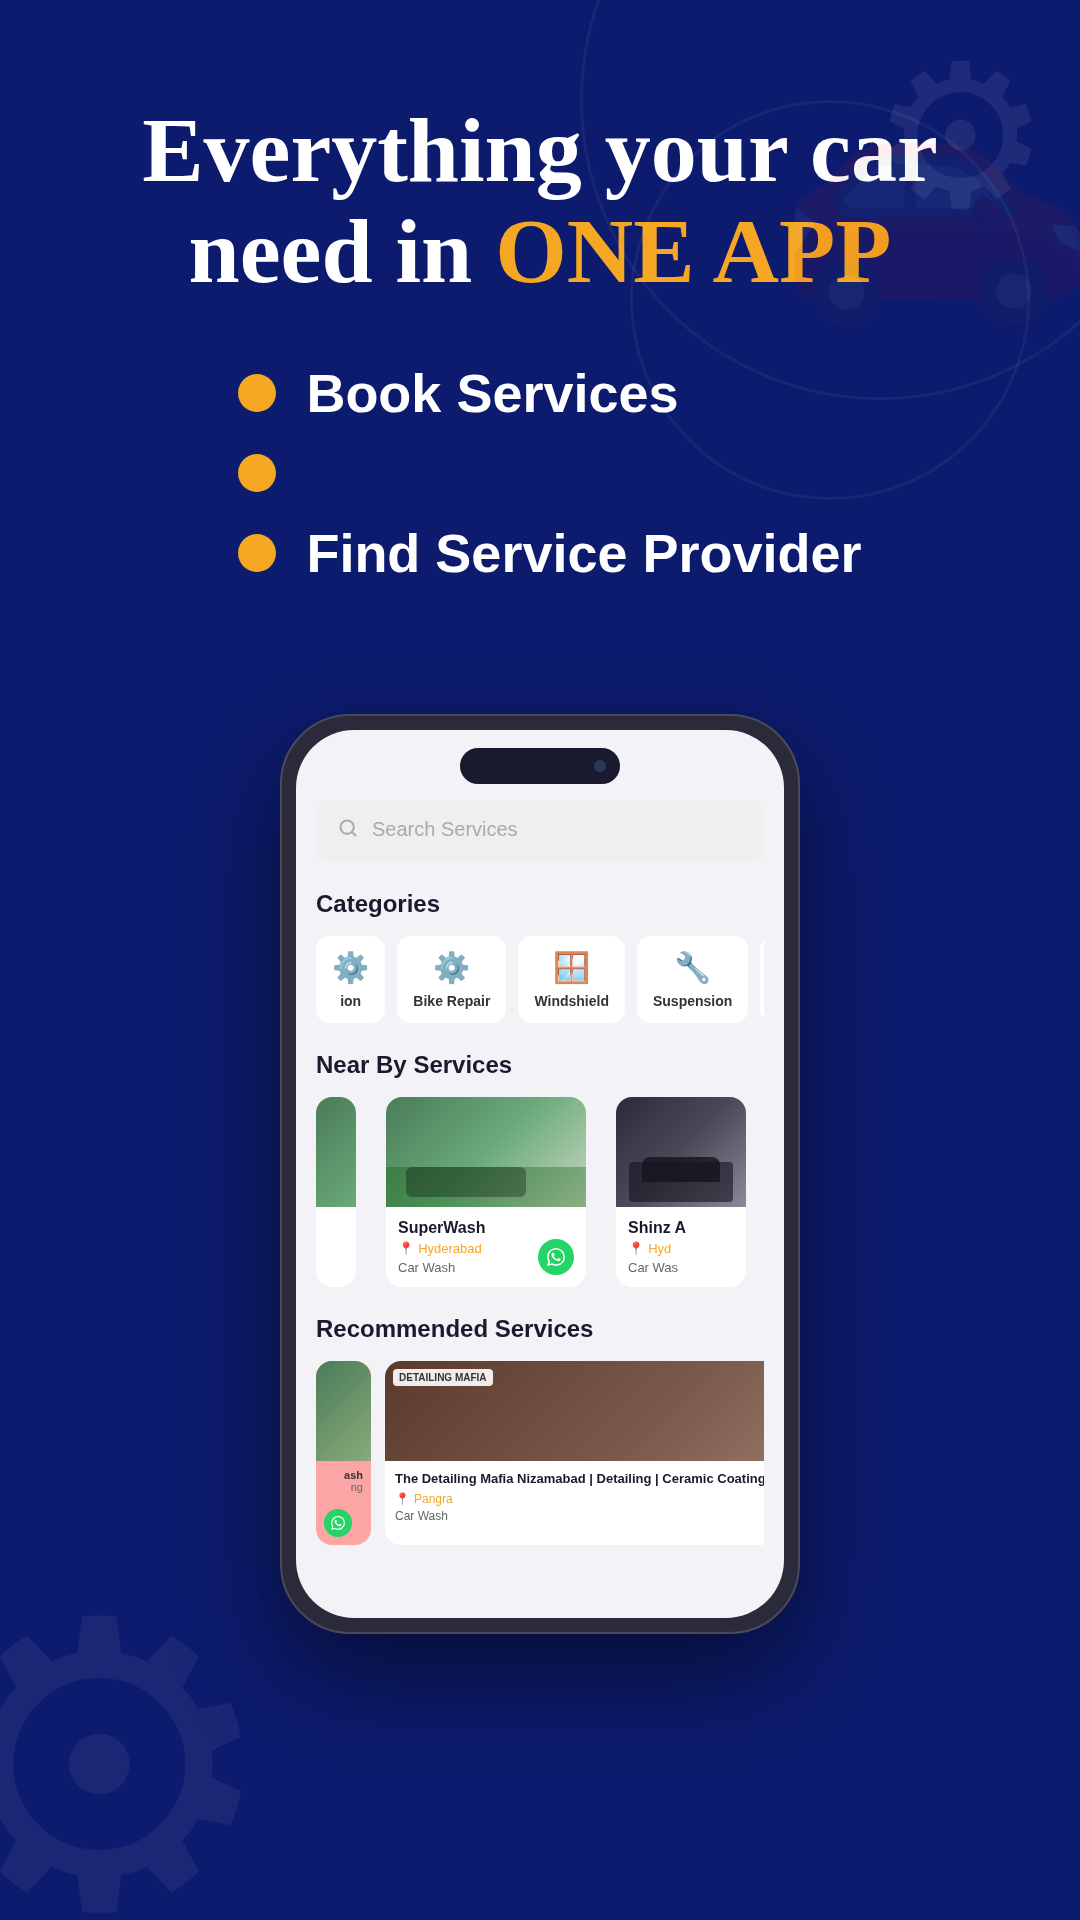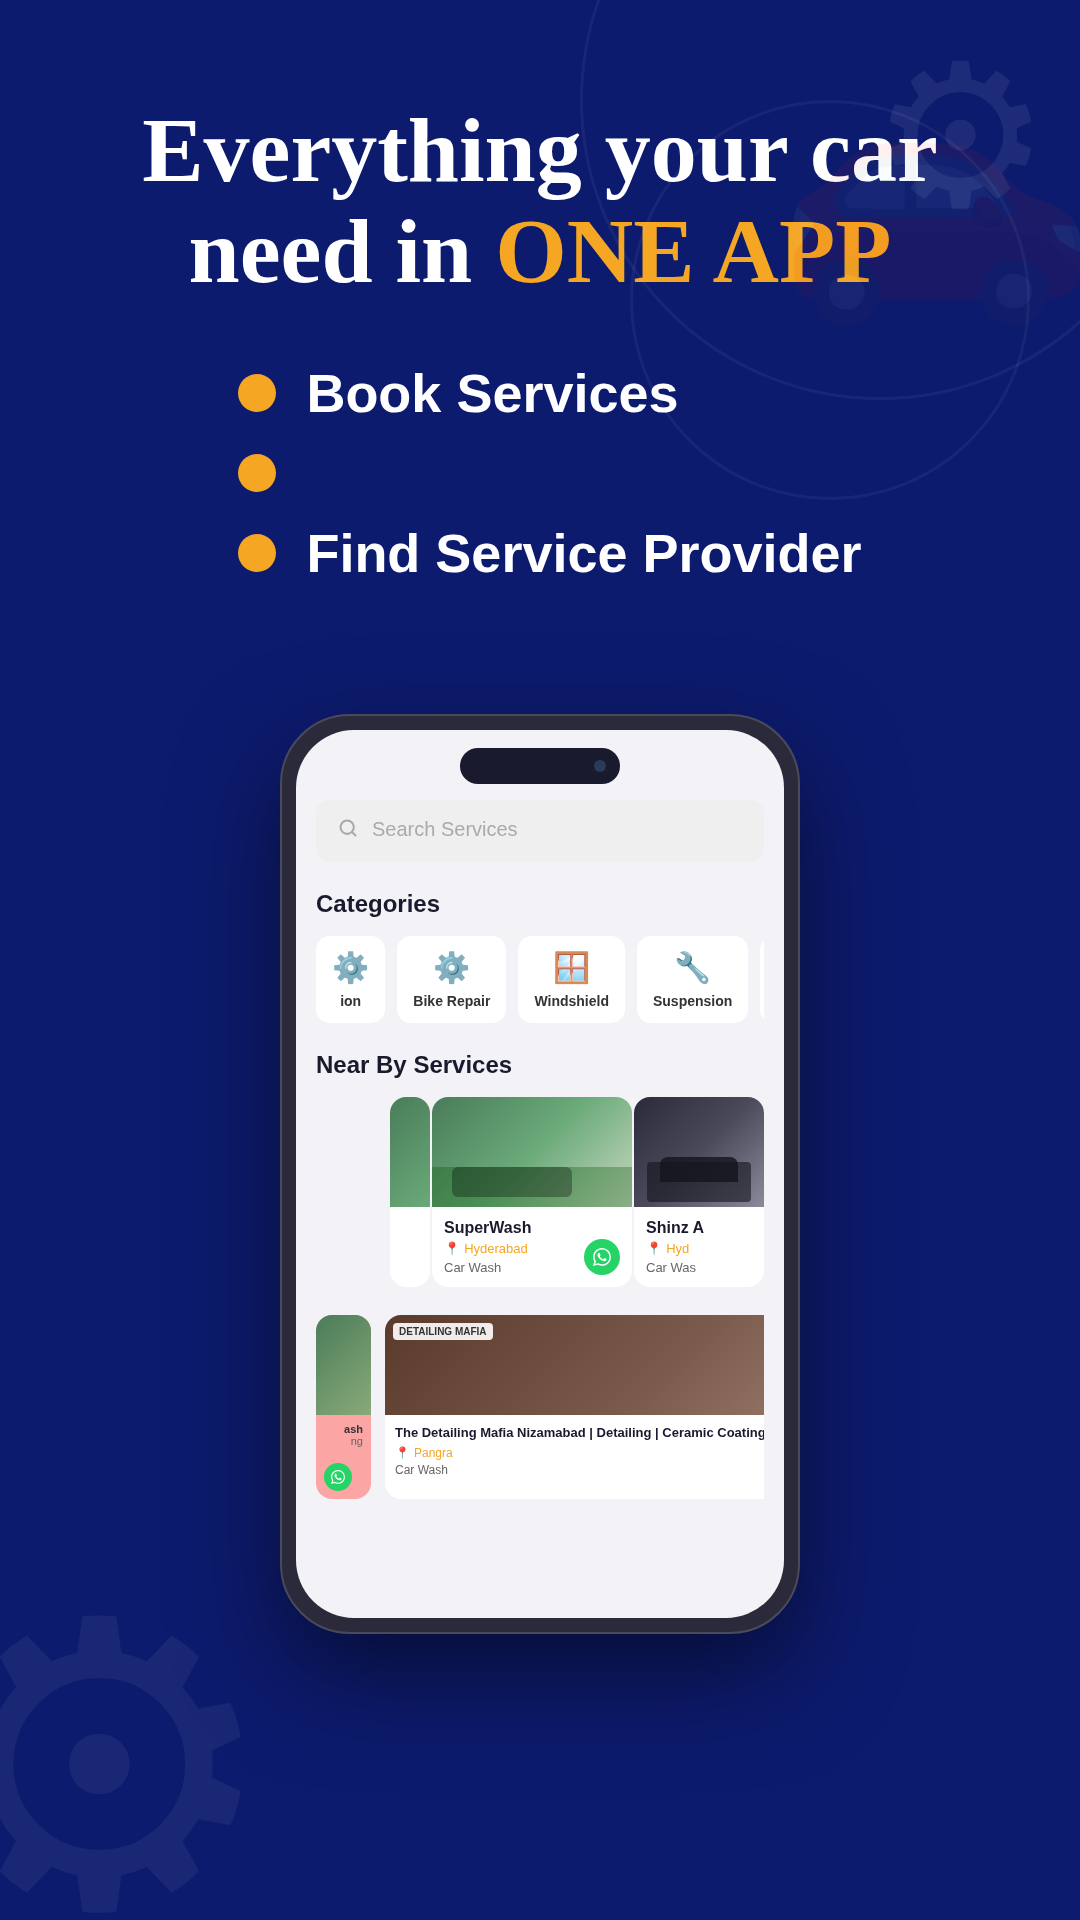--- a/index.html
+++ b/index.html
@@ -207,24 +207,23 @@
       font-size: 30px;
     }
 
     .category-item-partial {
       min-width: 50px;
     }
 
     
     .nearby-scroll {
       display: flex;
-      gap: 2px;
+      gap: 30px;
       overflow: hidden;
       margin-bottom: 28px;
-      justify-content: flex-end;
     }
 
     .service-card {
       background: white;
       border-radius: 16px;
       min-width: 200px;
       overflow: hidden;
       flex-shrink: 0;
       position: relative;
     }
@@ -491,20 +490,21 @@
                   <span>📍</span>
                   <span>Hyd</span>
                 </div>
                 <div class="service-type">Car Was</div>
               </div>
             </div>
           </div>
         </div>
 
         <div>
+          <div class="section-title">Recommended Services</div>
           <div class="recommended-scroll">
 
             <div style="background:#fca5a5;border-radius:16px;min-width:55px;overflow:hidden;flex-shrink:0;text-align:right;">
               <div style="width:100%;height:100px;background:linear-gradient(135deg,#4a7c59,#8aaa79);"></div>
               <div style="padding:8px;">
                 <div style="font-size:11px;font-weight:700;color:#333;">ash</div>
                 <div style="font-size:11px;color:#666;">ng</div>
                 <div style="margin-top:16px;">
                   <div style="width:28px;height:28px;background:#25D366;border-radius:50%;display:flex;align-items:center;justify-content:center;">
                     <svg width="14" height="14" viewBox="0 0 24 24" fill="white">

